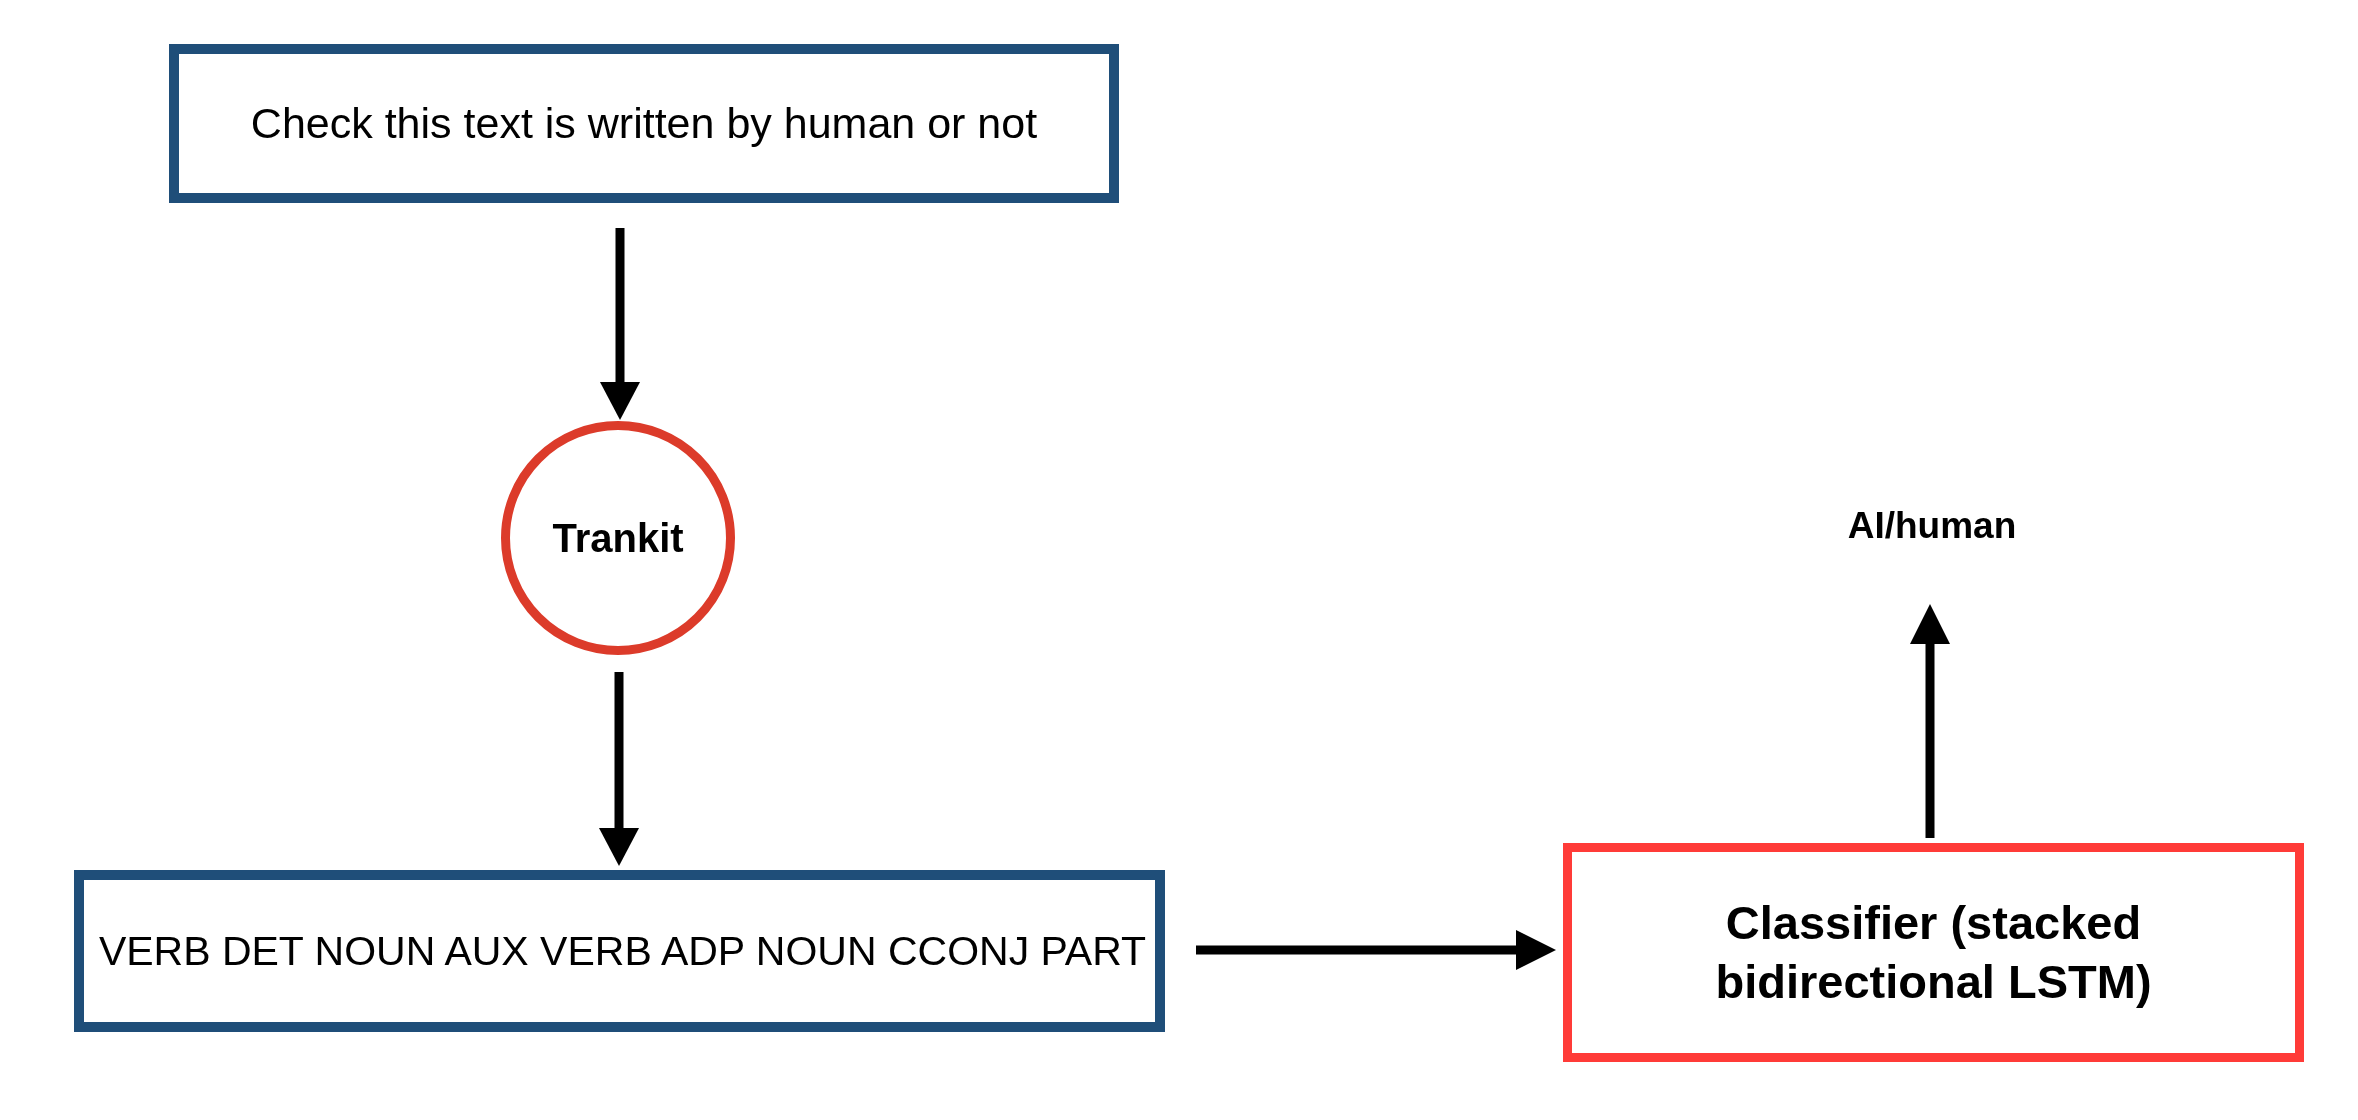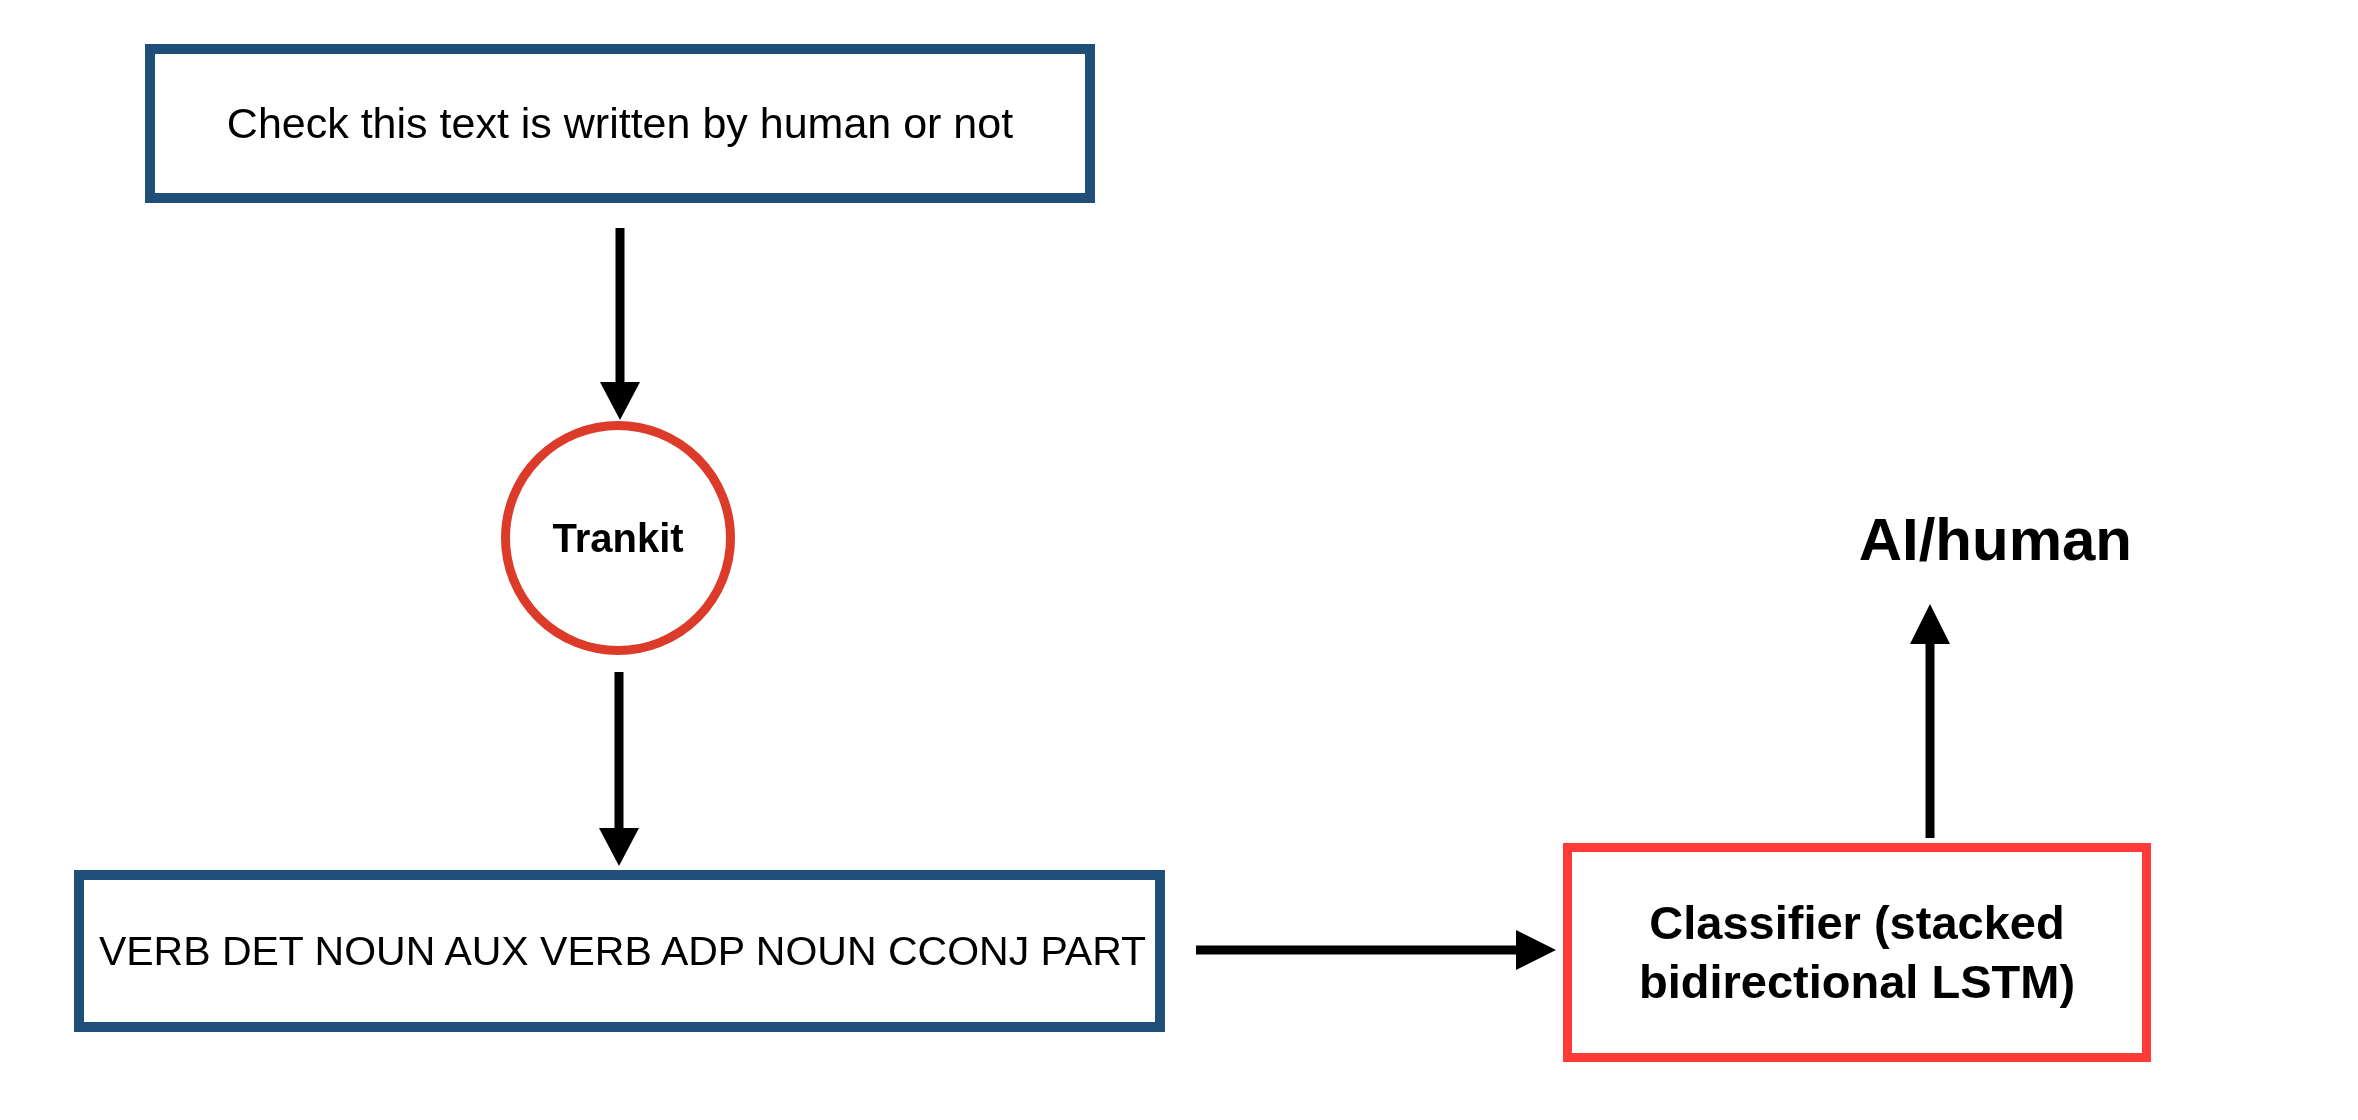--- a/index.html
+++ b/index.html
@@ -43,33 +43,33 @@
   #pos-box {
     left: 74px; top: 870px;
     width: 1091px; height: 162px;
     border: 10px solid #1F4E79;
     font-size: 41px;
     font-weight: 400;
     white-space: nowrap;
   }
   #classifier-box {
     left: 1563px; top: 843px;
-    width: 588px; height: 219px;
+    width: 741px; height: 219px;
     border: 9px solid #FF3B38;
     font-size: 47px;
     font-weight: 700;
     line-height: 1.25;
     padding: 0 30px;
   }
   #output-label {
     position: absolute;
     left: 1732px; top: 505px;
     width: 400px;
-    text-align: right;
-    font-size: 60px;
+    text-align: center;
+    font-size: 37px;
     font-weight: 700;
   }
   #connector-layer {
     position: absolute;
     left: 0; top: 0;
     width: 2358px;
     height: 1120px;
     pointer-events: none;
   }
 </style>
@@ -90,21 +90,21 @@
     <g>
       <line x1="1196" y1="950" x2="1518" y2="950" stroke-width="9" stroke="#000000"></line>
       <polygon points="1516,930 1516,970 1556,950" fill="#000000"></polygon>
     </g>
     <g>
       <line x1="1930" y1="838" x2="1930" y2="642" stroke-width="9" stroke="#000000"></line>
       <polygon points="1910,644 1950,644 1930,604" fill="#000000"></polygon>
     </g>
   </svg>
 
-  <div class="node" id="input-box" style="border-color: rgb(31, 78, 121);">
+  <div class="node" id="input-box" style="border-color: rgb(31, 78, 121); margin-left: 24px;">
     <span>Check this text is written by human or not</span>
   </div>
 
   <div class="node" id="trankit-circle" style="border-color: rgb(220, 59, 42);">
     <span>Trankit</span>
   </div>
 
   <div class="node" id="pos-box" style="border-color: rgb(31, 78, 121); padding-left: 6px;">
     <span>VERB DET NOUN AUX VERB ADP NOUN CCONJ PART</span>
   </div>

